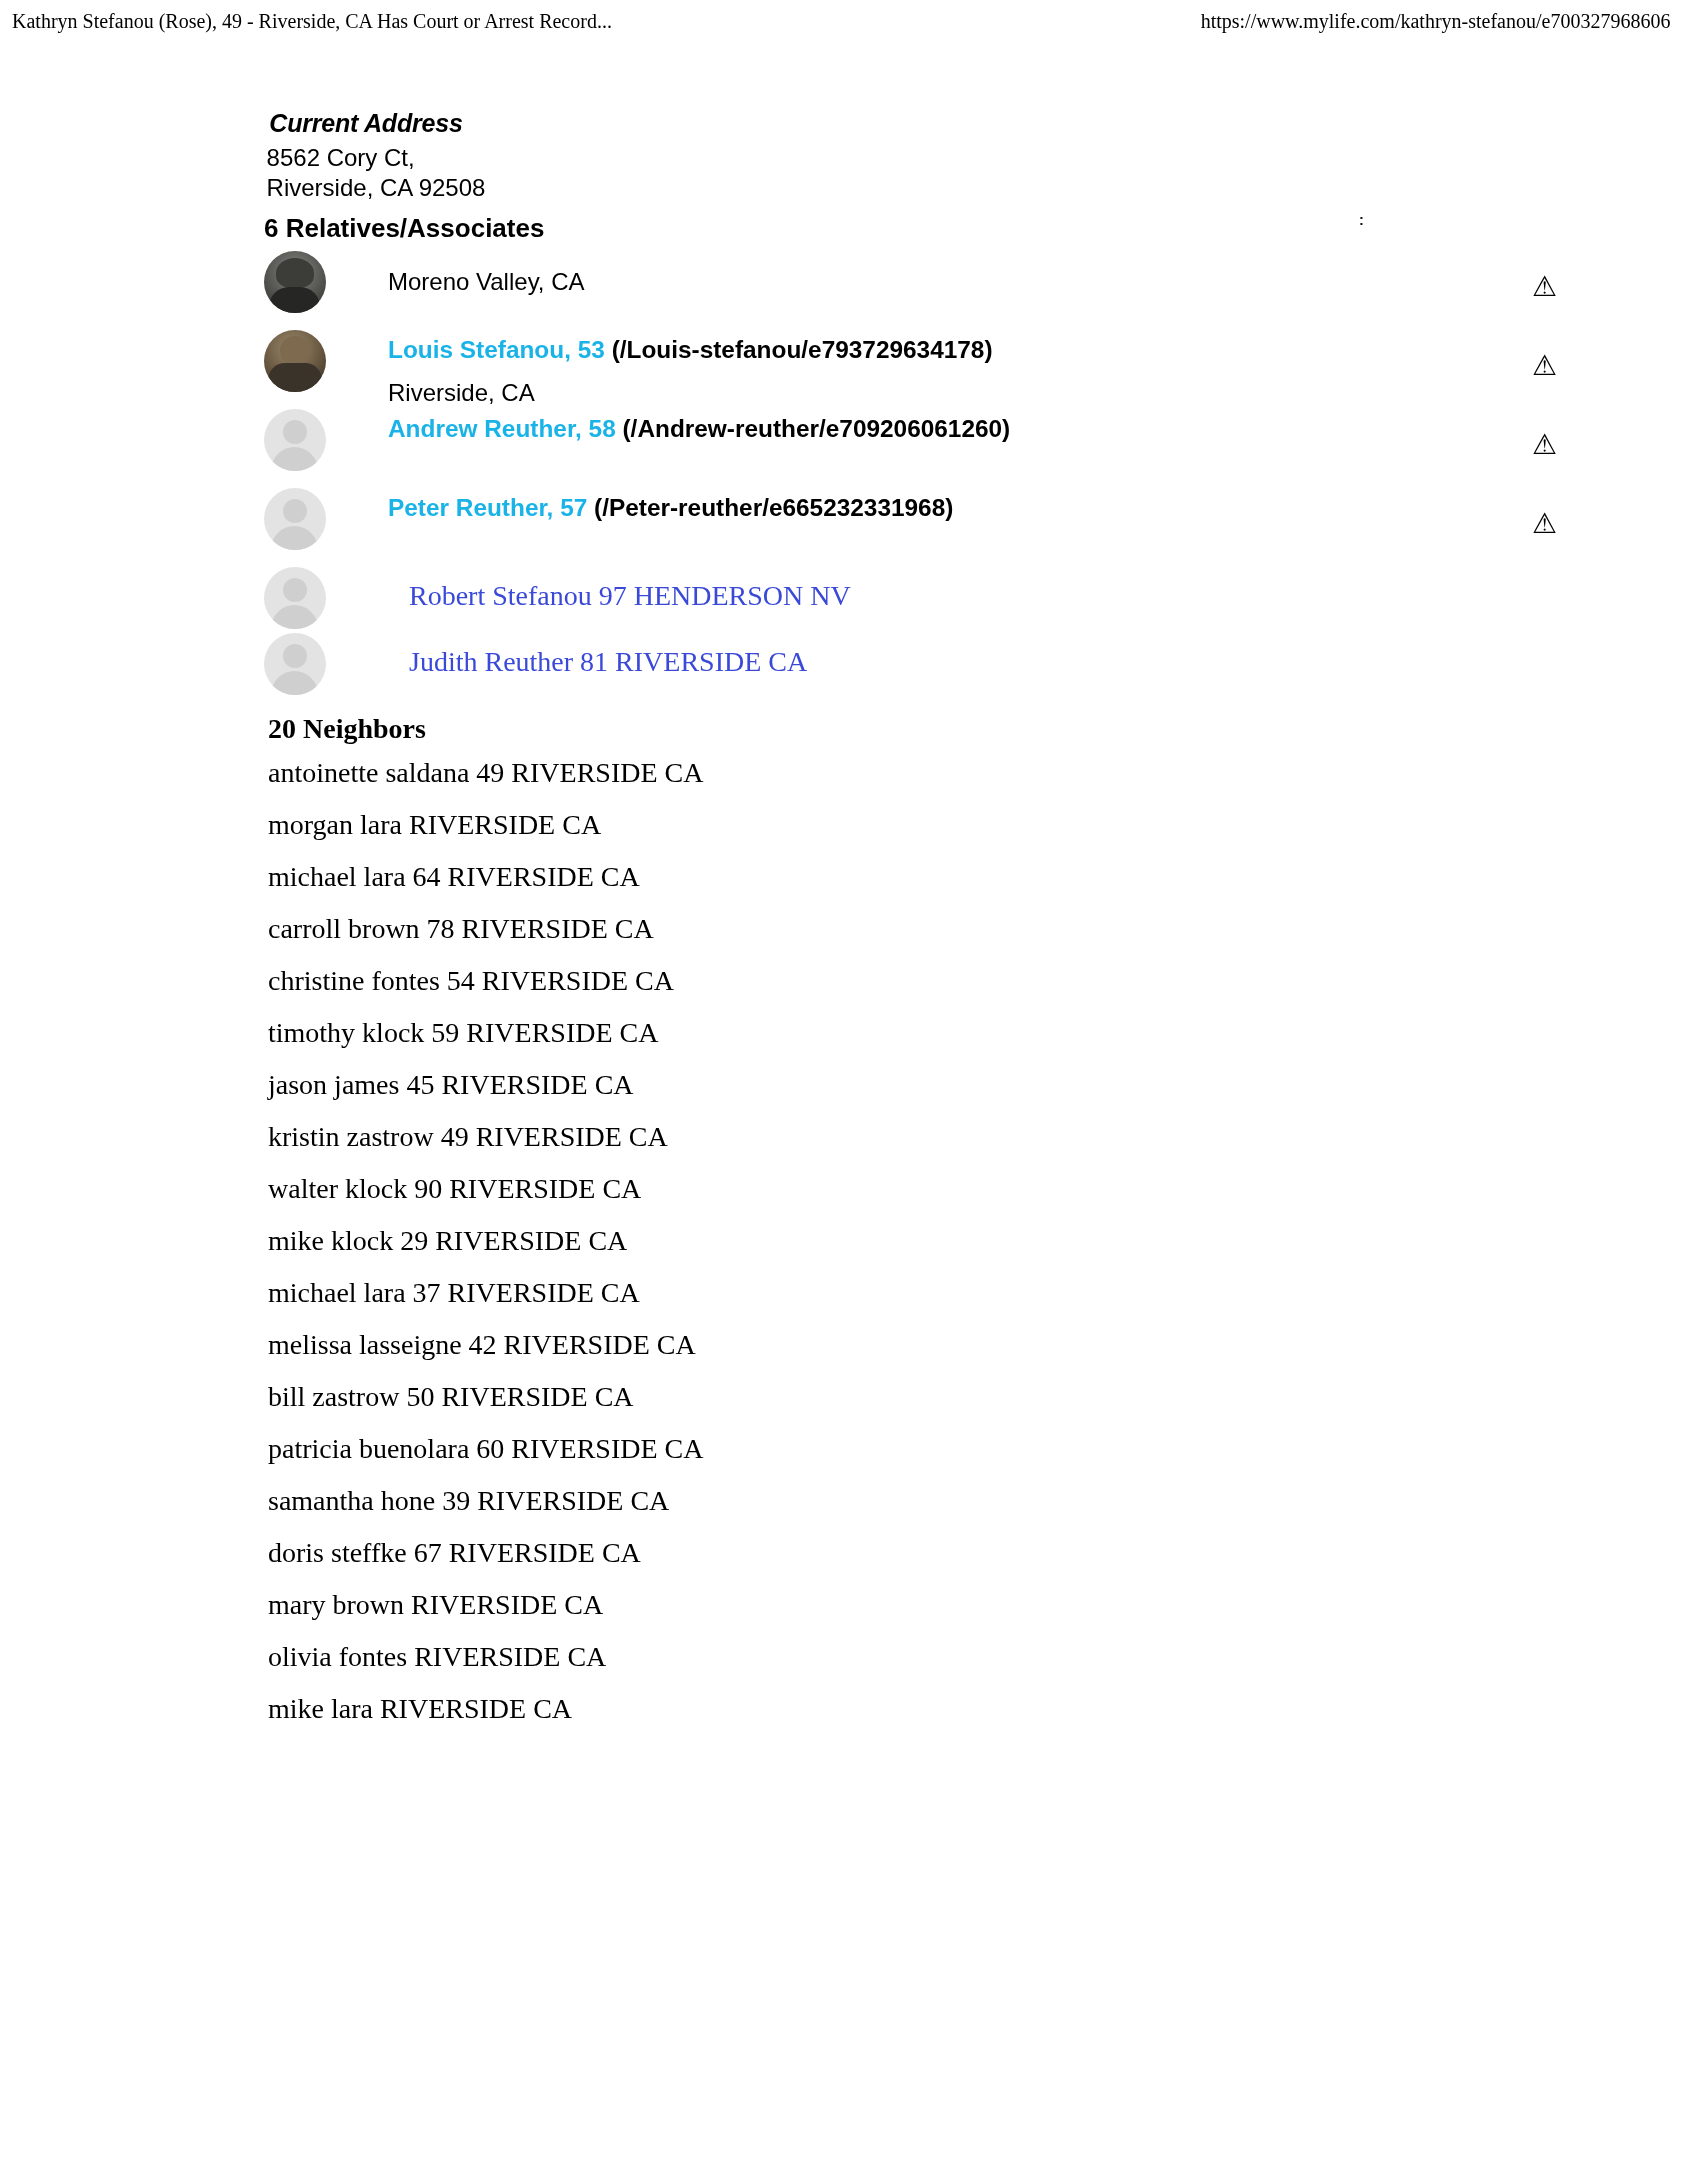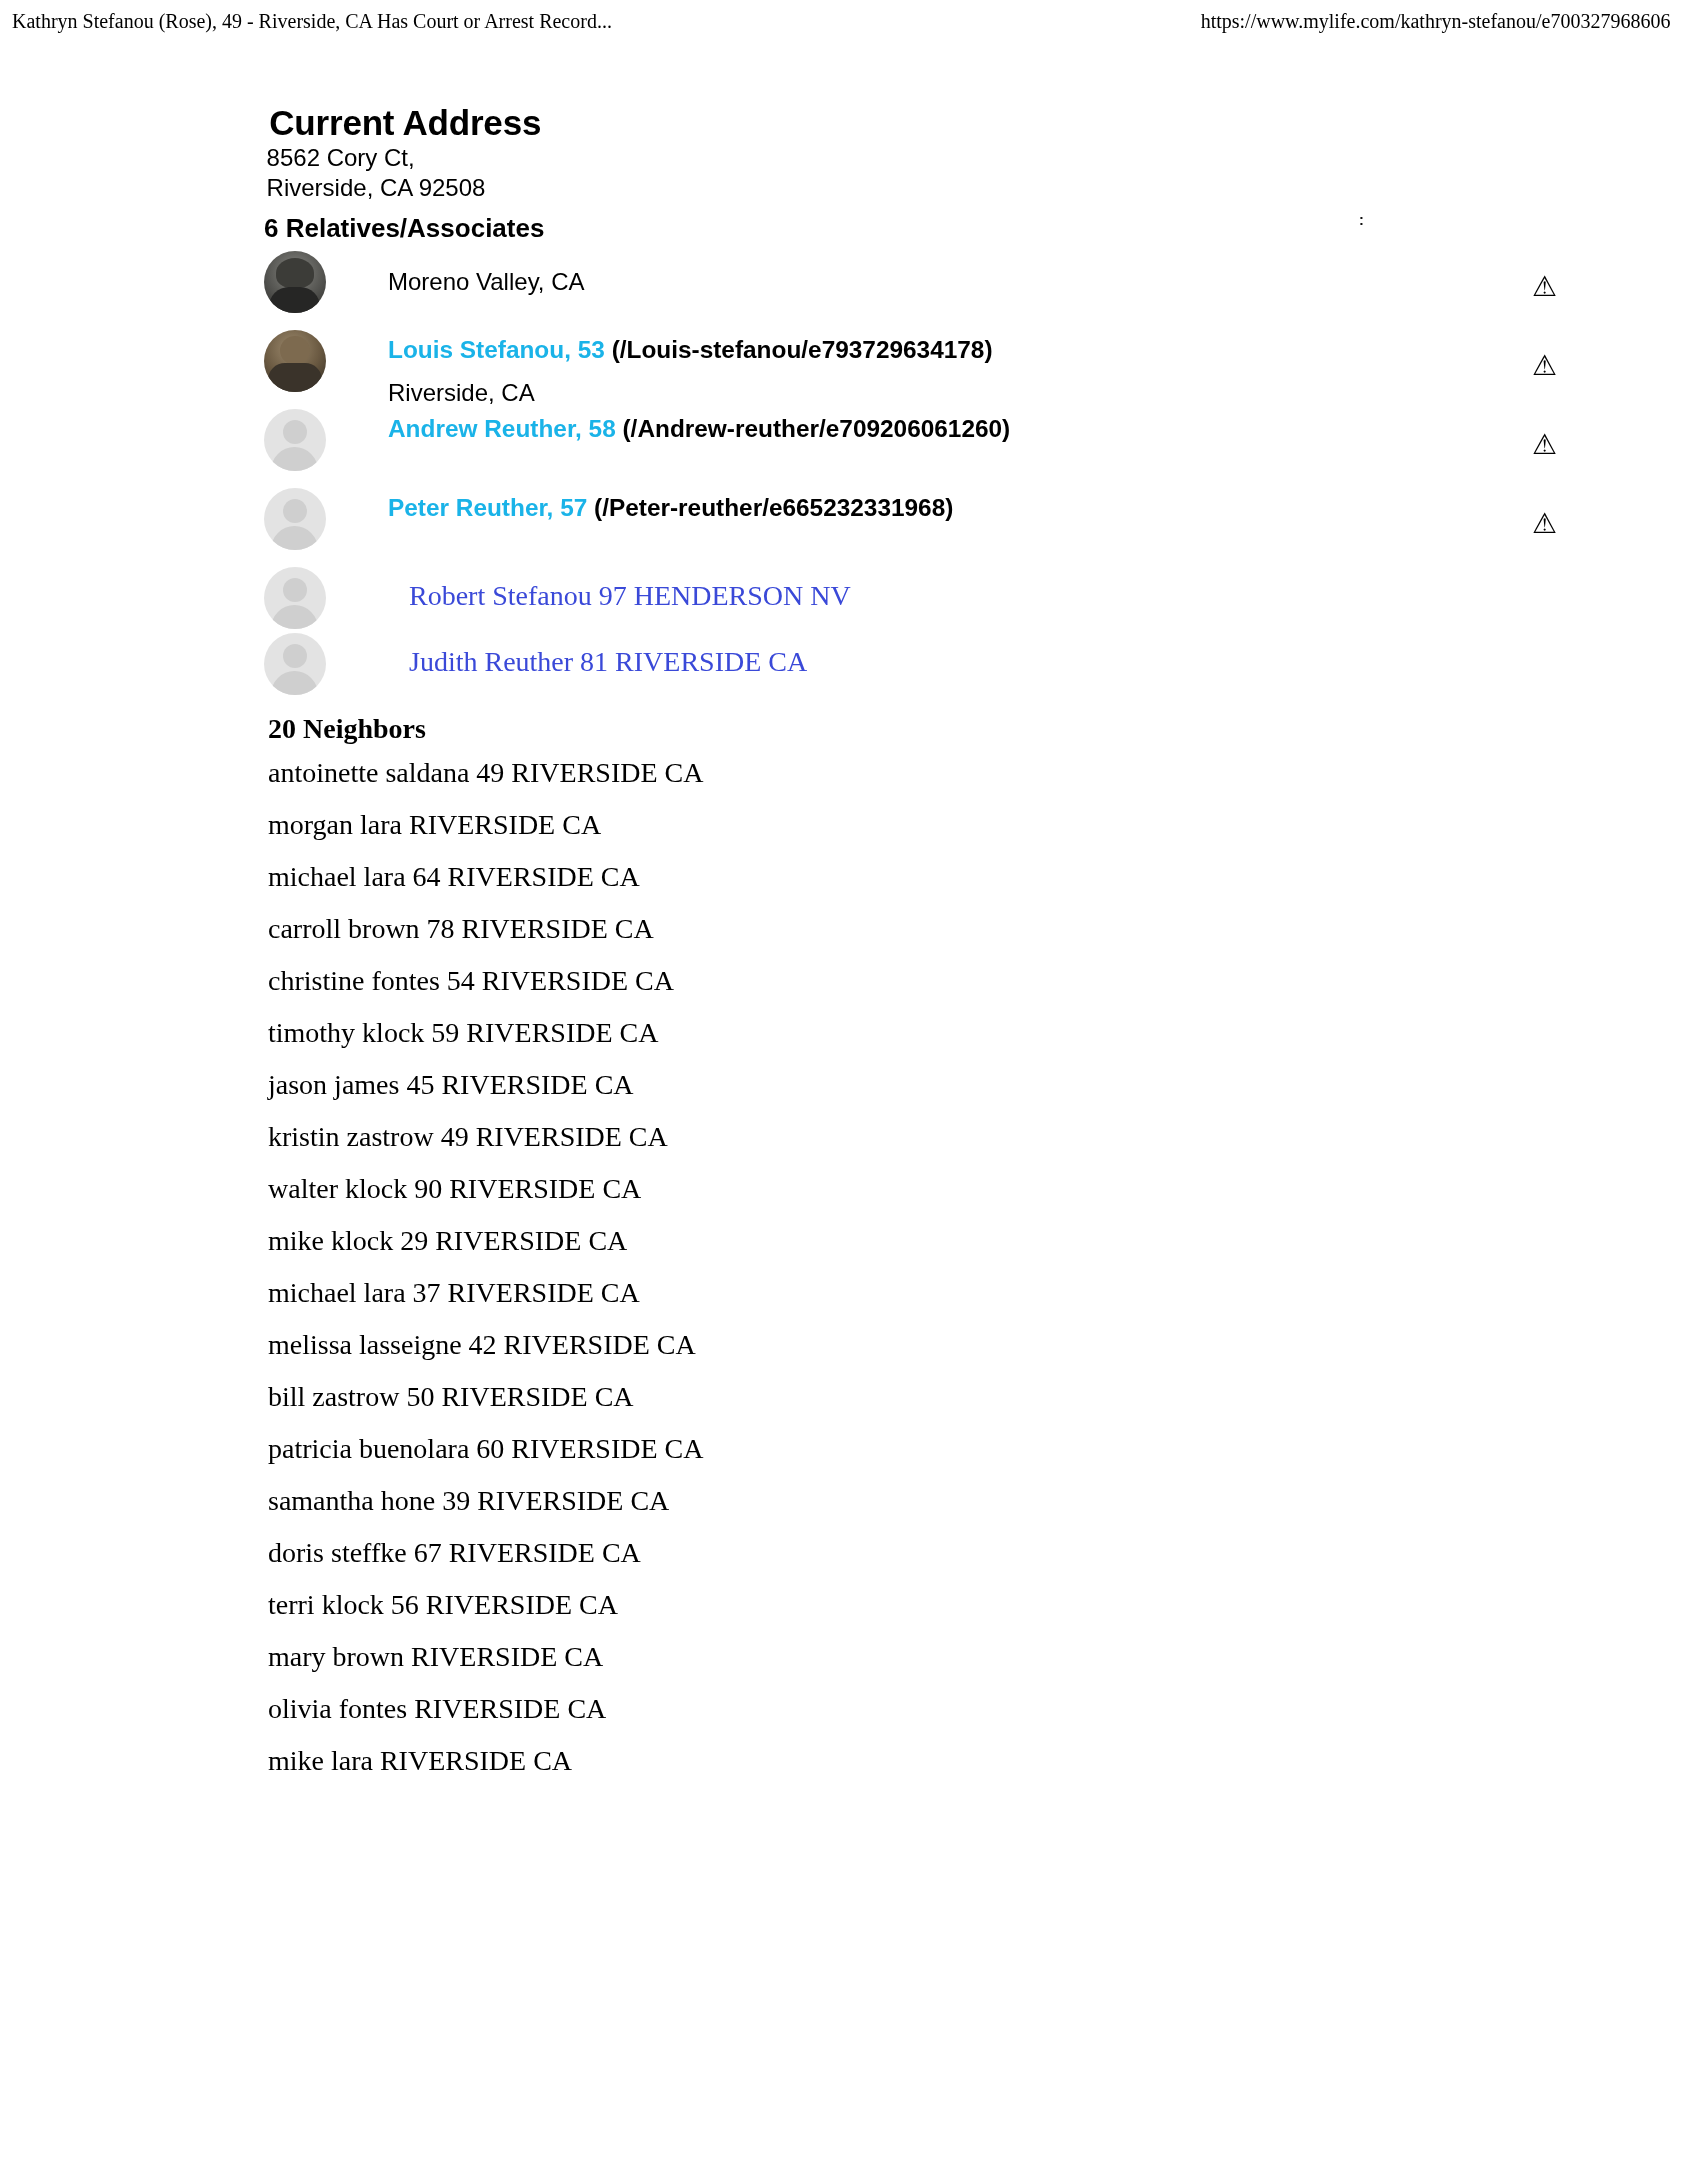--- a/index.html
+++ b/index.html
@@ -45,25 +45,26 @@
   .content {
     position: absolute;
     left: 264px;
     top: 106px;
     width: 1253px;
   }
 
   .sec-title {
     font-family: "Liberation Sans", sans-serif;
     font-weight: bold;
-    font-size: 35px;
+    font-size: 25px;
     line-height: 34px;
     letter-spacing: -0.2px;
     color: #000;
     margin: 0 0 2.6px 5.3px;
+    font-style: italic;
   }
 
   .addr-line {
     font-family: "Liberation Sans", sans-serif;
     font-size: 24px;
     line-height: 30px;
     color: #000;
     margin-left: 2.6px;
   }
 
@@ -324,19 +325,18 @@
   <div class="neighbor-line">jason james 45 RIVERSIDE CA</div>
   <div class="neighbor-line">kristin zastrow 49 RIVERSIDE CA</div>
   <div class="neighbor-line">walter klock 90 RIVERSIDE CA</div>
   <div class="neighbor-line">mike klock 29 RIVERSIDE CA</div>
   <div class="neighbor-line">michael lara 37 RIVERSIDE CA</div>
   <div class="neighbor-line">melissa lasseigne 42 RIVERSIDE CA</div>
   <div class="neighbor-line">bill zastrow 50 RIVERSIDE CA</div>
   <div class="neighbor-line">patricia buenolara 60 RIVERSIDE CA</div>
   <div class="neighbor-line">samantha hone 39 RIVERSIDE CA</div>
   <div class="neighbor-line">doris steffke 67 RIVERSIDE CA</div>
-  <div class="neighbor-line">terri klock 56 RIVERSIDE CA</div>
   <div class="neighbor-line">mary brown RIVERSIDE CA</div>
   <div class="neighbor-line">olivia fontes RIVERSIDE CA</div>
   <div class="neighbor-line">mike lara RIVERSIDE CA</div>
 
 </div>
 
 
 </body></html>

